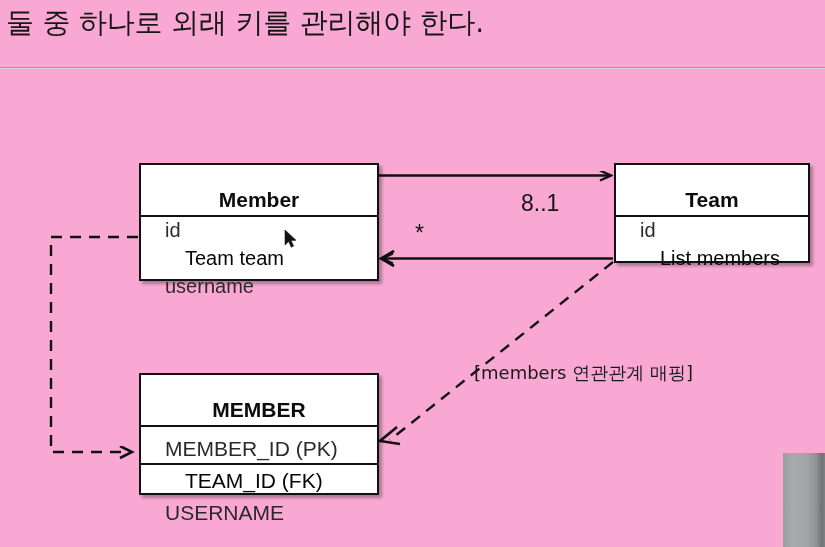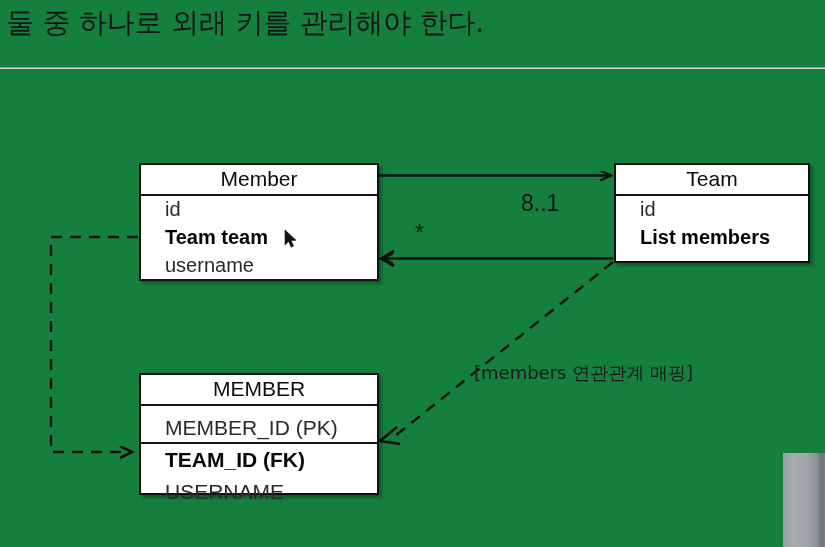--- a/index.html
+++ b/index.html
@@ -12,21 +12,21 @@
     background: #ffffff;
     font-family: "Liberation Sans", "DejaVu Sans", sans-serif;
     overflow: hidden;
     position: relative;
   }
   #slide {
     position: absolute;
     left: 0; top: 0;
     width: 825px;
     height: 547px;
-    background: #15803d;
+    background: #f9a8d4;
   }
   
   #slide-title {
     position: absolute;
     left: 6px;
     top: 2px;
     width: 800px;
     font-size: 28px;
     line-height: 42px;
     color: #161616;
@@ -62,33 +62,35 @@
   .uml-box {
     position: absolute;
     box-sizing: border-box;
     background: #ffffff;
     border: 2.5px solid #111111;
     box-shadow: 3px 3px 3px rgba(0,0,0,0.30);
   }
   .uml-title {
     box-sizing: border-box;
     text-align: center;
-    font-weight: normal;
+    font-weight: bold;
     color: #0c0c0c;
     border-bottom: 2.5px solid #111111;
+    margin-top: 21px;
   }
   .uml-row {
     box-sizing: border-box;
     padding-left: 24px;
     color: #2a2a2a;
     white-space: nowrap;
   }
   .uml-row.bold {
-    font-weight: bold;
+    font-weight: normal;
     color: #060606;
+    margin-left: 20px;
   }
   .uml-row.sep {
     border-bottom: 2.5px solid #111111;
     margin-top: 6px;
   }
   
   #box-member {
     left: 139px; top: 163px; width: 240px; height: 118px;
   }
   #box-member .uml-title {

